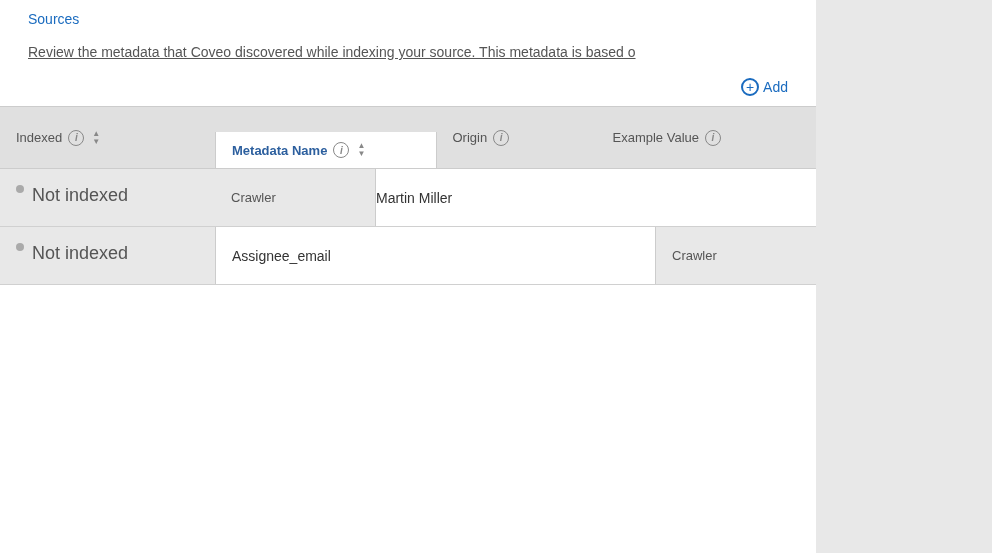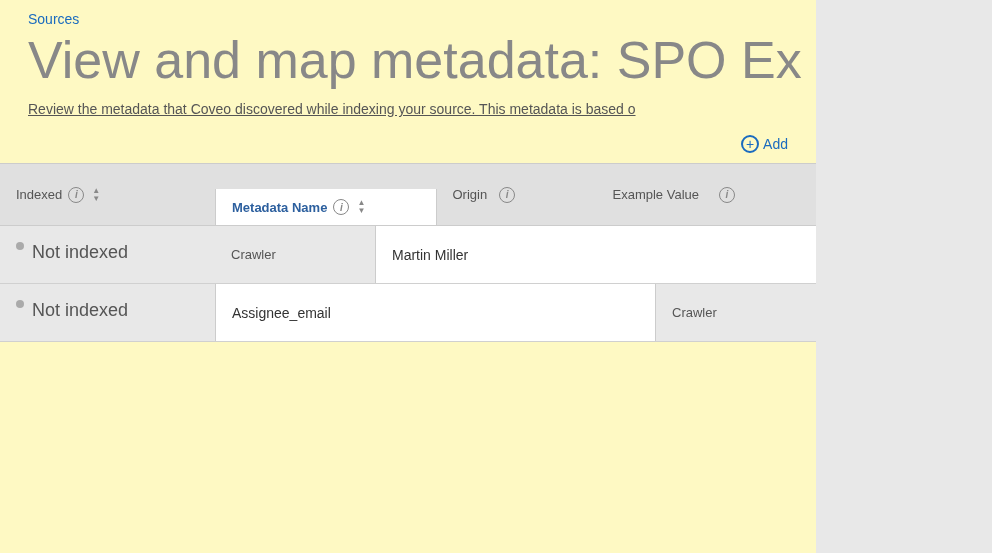--- a/index.html
+++ b/index.html
@@ -8,21 +8,21 @@
       background-color: #e8e8e8;
       color: #333;
       overflow: hidden;
       width: 992px;
       height: 553px;
     }
 
     .page-container {
       width: 816px;
       height: 553px;
-      background-color: #fef9c3;
+      background-color: #ffffff;
       position: relative;
       overflow: hidden;
     }
 
     .breadcrumb-area {
       padding: 10px 28px 4px 28px;
     }
 
     .breadcrumb-link {
       color: #1a6bbf;
@@ -119,32 +119,32 @@
       border-right: 1px solid #ccc;
       margin-top: 25px;
     }
 
     .col-origin {
       width: 160px;
       min-width: 160px;
       padding: 10px 16px;
       display: flex;
       align-items: center;
-      gap: 12px;
+      gap: 6px;
       font-size: 13px;
       color: #555;
       font-weight: 500;
     }
 
     .col-example {
       flex: 1;
       padding: 10px 16px;
       display: flex;
       align-items: center;
-      gap: 20px;
+      gap: 6px;
       font-size: 13px;
       color: #555;
       font-weight: 500;
       text-align: right;
     }
 
     .info-icon {
       width: 16px;
       height: 16px;
       border: 1.5px solid #888;
@@ -223,39 +223,38 @@
       min-width: 160px;
       padding: 16px;
       display: flex;
       align-items: center;
       font-size: 13px;
       color: #555;
     }
 
     .row-example-cell {
       flex: 1;
-      padding: 16px;
+      padding: 0;
       display: flex;
       align-items: center;
       font-size: 14px;
       color: #333;
       background-color: #fff;
       border-left: 1px solid #ccc;
     }
   </style>
 </head>
 <body>
 
 <div class="page-container">
 
   <div class="breadcrumb-area">
     <a class="breadcrumb-link">Sources</a>
   </div>
 
-  <div class="page-title">View and map metadata: SPO Ex</div>
 
   <div class="page-description">Review the metadata that Coveo discovered while indexing your source. This metadata is based o</div>
 
   <div class="toolbar-area">
     <button class="add-button">
       <span class="plus-circle">+</span>
       <span>Add</span>
     </button>
   </div>
 

